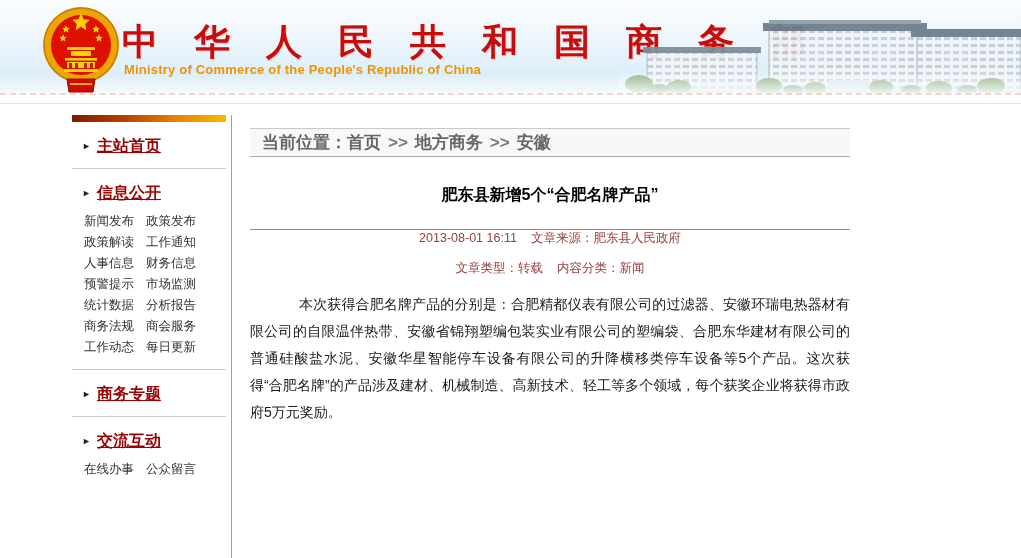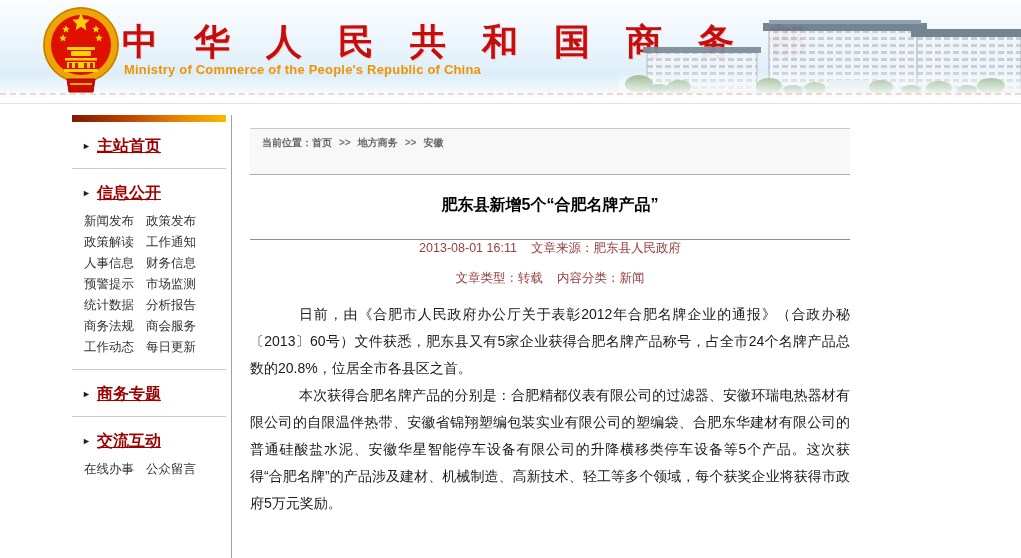--- a/index.html
+++ b/index.html
@@ -45,27 +45,27 @@
   .side-links { margin:7px 0 0 16px; display:grid; grid-template-columns:62px 62px; }
   .side-links a {
     font-size:12.5px; color:#333; line-height:21px; text-decoration:none;
     white-space:nowrap; cursor:pointer;
   }
   .side-div { margin:11px 5px 0 4px; border-top:1px solid #ccc; }
 
   
   .content { position:absolute; left:250px; top:104px; width:600px; }
   .crumbbox {
-    margin-top:24px; height:47px; line-height:27px; padding-left:12px;
+    margin-top:24px; height:29px; line-height:27px; padding-left:12px;
     background:#f8f8f8; border-top:1px solid #c9c9c9; border-bottom:1px solid #ababab;
-    font-size:10px; font-weight:bold; color:#666; white-space:nowrap;
+    font-size:17px; font-weight:bold; color:#666; white-space:nowrap;
   }
   .crumbbox .sep { margin:0 7px; color:#777; }
   .crumbbox a { color:#666; text-decoration:none; cursor:pointer; }
-  .a-title { margin-top:20px; text-align:center; font-size:16px; font-weight:bold; color:#000; }
+  .a-title { margin-top:28px; text-align:center; font-size:16px; font-weight:bold; color:#000; }
   .a-div { margin-top:23px; border-top:1px solid #8f8f8f; }
   .a-meta { text-align:center; font-size:12.5px; color:#994040; }
   .a-meta1 { }
   .a-meta2 { margin-top:13px; }
   .a-meta .gap { display:inline-block; width:14px; }
   .a-body { margin-top:14px; font-size:14px; line-height:27px; color:#1a1a1a; text-align:justify; }
   .a-body p { text-indent:49px; }
 </style>
 </head>
 <body>
@@ -202,18 +202,17 @@
 
     <div class="a-meta a-meta1">
       <span>2013-08-01 16:11</span><span class="gap"></span><span>文章来源：</span><span>肥东县人民政府</span>
     </div>
     <div class="a-meta a-meta2">
       <span>文章类型：</span><span>转载</span><span class="gap"></span><span>内容分类：</span><span>新闻</span>
     </div>
 
     <div class="a-body">
 
-    <p>日前，由《合肥市人民政府办公厅关于表彰2012年合肥名牌企业的通报》（合政办秘〔2013〕60号）文件获悉，肥东县又有5家企业获得合肥名牌产品称号，占全市24个名牌产品总数的20.8%，位居全市各县区之首。</p>
         <p>本次获得合肥名牌产品的分别是：合肥精都仪表有限公司的过滤器、安徽环瑞电热器材有限公司的自限温伴热带、安徽省锦翔塑编包装实业有限公司的塑编袋、合肥东华建材有限公司的普通硅酸盐水泥、安徽华星智能停车设备有限公司的升降横移类停车设备等5个产品。这次获得“合肥名牌”的产品涉及建材、机械制造、高新技术、轻工等多个领域，每个获奖企业将获得市政府5万元奖励。</p>
       </div>
   </div>
 
 </div>
 
 </body></html>

